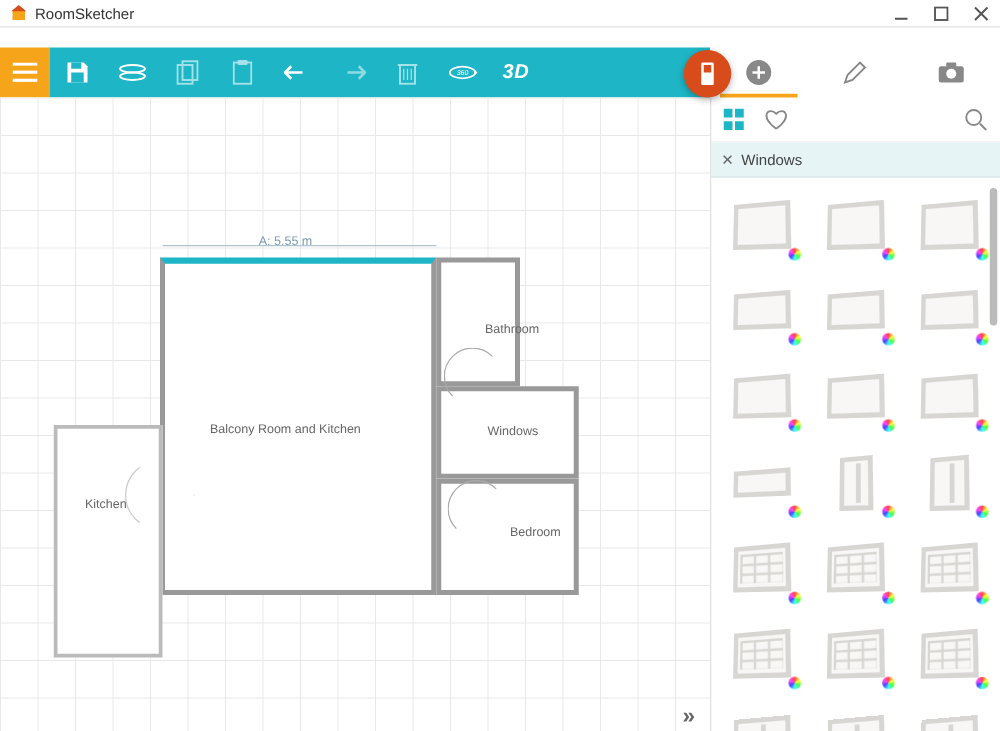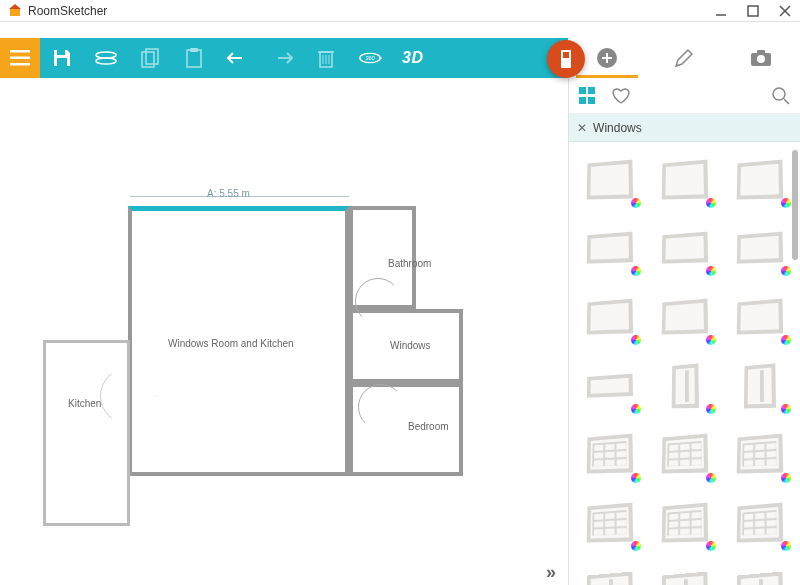--- a/index.html
+++ b/index.html
@@ -336,21 +336,21 @@
     <div class="wall" style="left:349px; top:128px; width:67px; height:103px;"></div>
 
     <div class="wall" style="left:349px; top:231px; width:114px; height:74px;"></div>
 
     <div class="wall" style="left:349px; top:305px; width:114px; height:93px;"></div>
 
     <div class="door-arc" style="left:355px; top:200px; width:46px; height:46px; clip-path: polygon(0 0, 100% 0, 0 100%);"></div>
     <div class="door-arc" style="left:358px; top:306px; width:46px; height:46px; clip-path: polygon(0 0, 100% 0, 0 100%);"></div>
     <div class="door-arc" style="left:100px; top:290px; width:56px; height:56px; clip-path: polygon(0 0, 100% 50%, 0 100%); transform:rotate(0deg); border-color:#ccc;"></div>
 
-    <div class="room-label" style="left:168px; top:260px;">Windows Room and Kitchen</div>
+    <div class="room-label" style="left:168px; top:260px;">Balcony Room and Kitchen</div>
     <div class="room-label" style="left:354px; top:180px;margin-left:34px;">Bathroom</div>
     <div class="room-label" style="left:390px; top:262px;">Windows</div>
     <div class="room-label" style="left:408px; top:343px;text-align:center;">Bedroom</div>
     <div class="room-label" style="left:68px; top:320px;">Kitchen</div>
 
     <div class="expand-chevrons">»</div>
   </div>
 
   <div class="sidebar">
     <div class="sidebar-toolbar">

